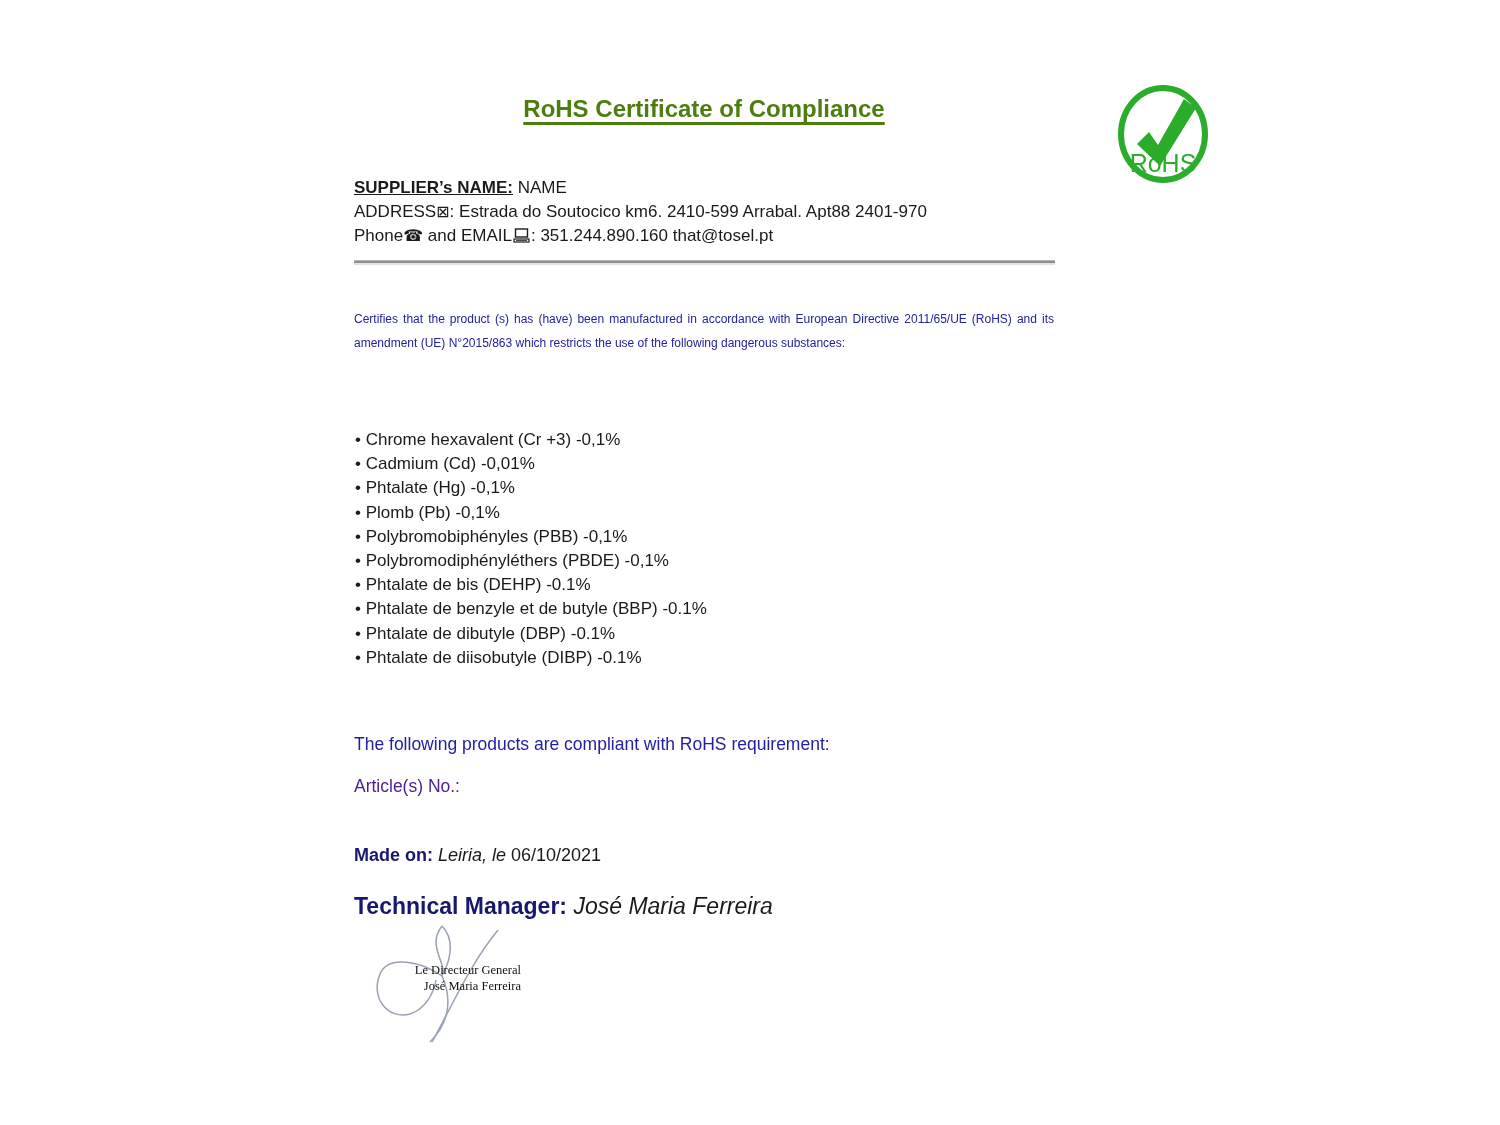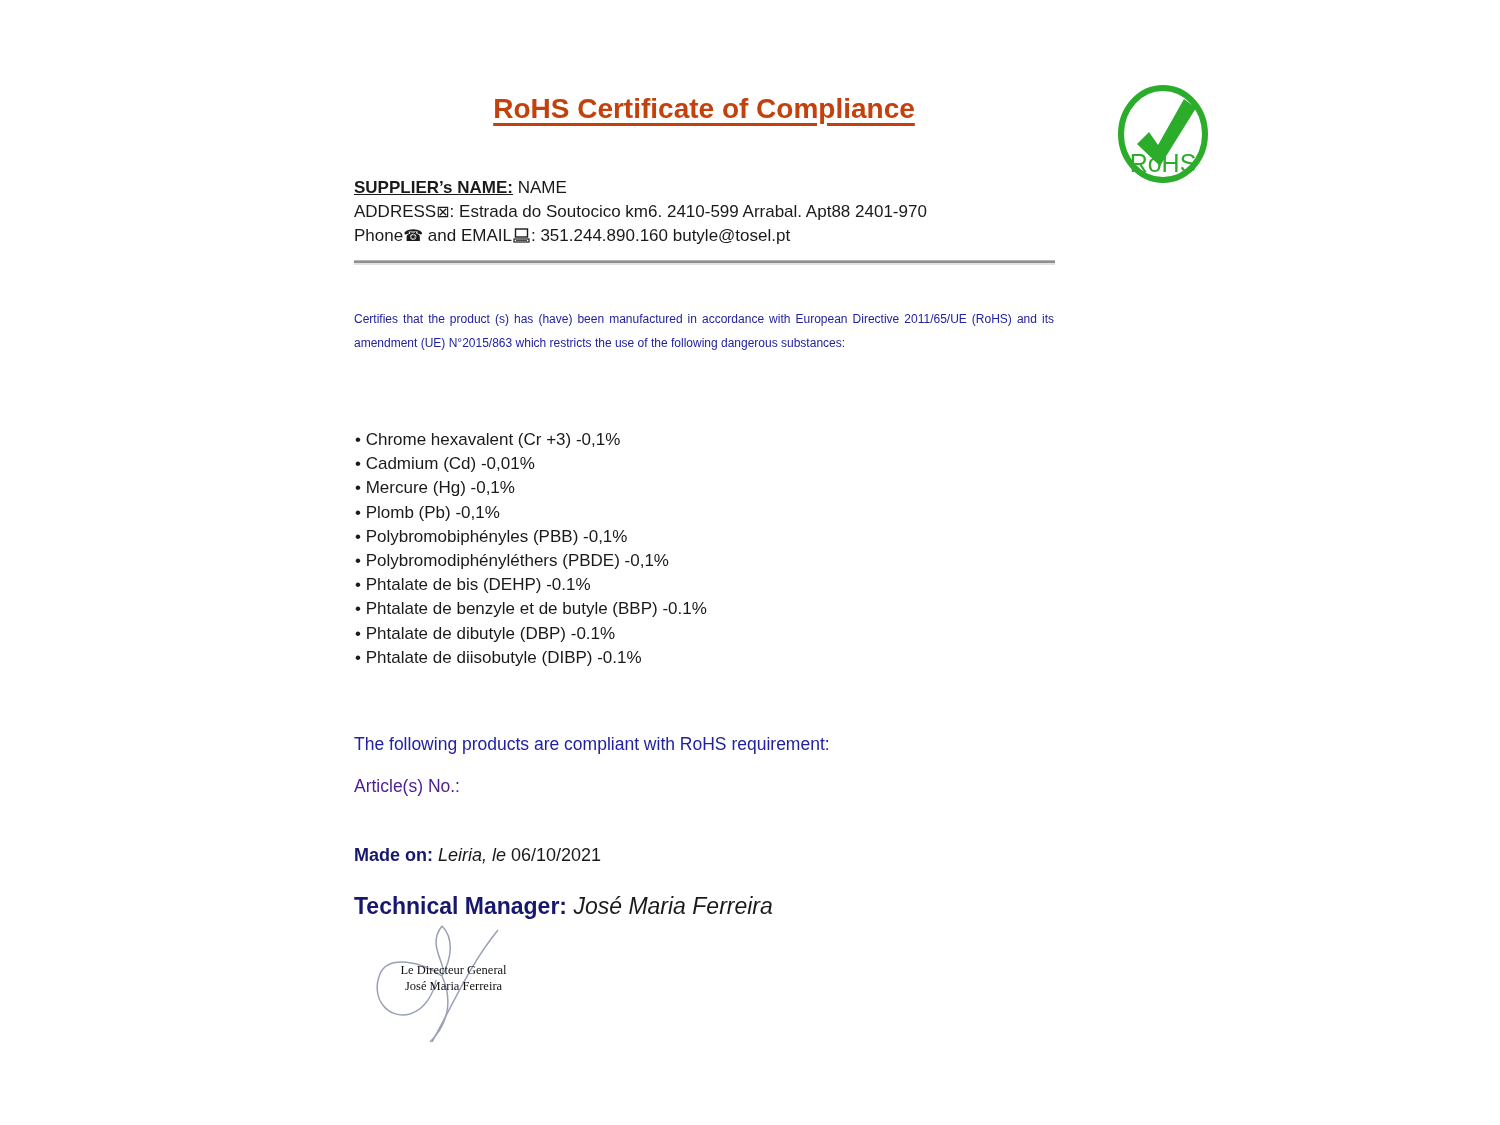--- a/index.html
+++ b/index.html
@@ -4,21 +4,21 @@
 <style>
   html,body { margin:0; padding:0; background:#ffffff; }
   .doc {
     position:relative; width:1500px; height:1125px; background:#ffffff;
     font-family:"Liberation Sans", sans-serif; color:#1a1a1a; overflow:hidden;
   }
 
   
   .title-wrap { position:absolute; left:354px; top:90px; width:700px; text-align:center; line-height:38px; }
   .title-text {
-    font-size:28px; font-weight:bold; color:#c2410c;
+    font-size:24px; font-weight:bold; color:#4d7c0f;
     text-decoration:underline; text-decoration-thickness:2.5px; text-underline-offset:5px;
   }
 
   
   .rohs-logo { position:absolute; left:1115px; top:83px; width:96px; height:102px; }
 
   
   .supplier { position:absolute; left:354px; top:176px; width:704px; font-size:17px; line-height:24px; }
   .supplier-line { white-space:nowrap; }
   .label-bold-underline { font-weight:bold; text-decoration:underline; }
@@ -51,21 +51,21 @@
   
   .made-on { position:absolute; left:354px; top:845px; font-size:18px; }
   .tech-manager { position:absolute; left:354px; top:893px; font-size:23px; }
   .label-navy { font-weight:bold; color:#17176e; }
   .italic { font-style:italic; }
 
   
   .signature { position:absolute; left:356px; top:920px; width:160px; height:130px; }
   .signature svg { position:absolute; left:0; top:0; }
   .sig-text {
-    position:absolute; left:30px; top:42px; width:135px; text-align:center;
+    position:absolute; left:30px; top:42px; width:135px; text-align:right;
     font-family:"Liberation Serif", serif; font-size:12.5px; line-height:16px; color:#111111;
   }
 </style>
 </head>
 <body>
 
 <div class="doc">
 
   <div class="title-wrap">
     <span class="title-text">RoHS Certificate of Compliance</span>
@@ -84,32 +84,32 @@
       <span class="label-bold-underline">SUPPLIER’s NAME:</span><span> NAME</span>
     </div>
     <div class="supplier-line">
       <span>ADDRESS</span><span class="glyph-icon">⊠</span><span>: Estrada do Soutocico km6. 2410-599 Arrabal. Apt88 2401-970</span>
     </div>
     <div class="supplier-line">
       <span>Phone</span><span class="glyph-icon">☎</span><span> and EMAIL</span><svg class="computer-icon-svg" width="17" height="15" viewBox="0 0 17 15">
           <rect x="2.5" y="1" width="12" height="8" fill="none" stroke="#1a1a1a" stroke-width="1.4"></rect>
           <rect x="1" y="11" width="15" height="3" fill="none" stroke="#1a1a1a" stroke-width="1.2"></rect>
           <line x1="3" y1="12.5" x2="14" y2="12.5" stroke="#1a1a1a" stroke-width="0.8"></line>
-        </svg><span>: 351.244.890.160 butyle@tosel.pt</span>
+        </svg><span>: 351.244.890.160 that@tosel.pt</span>
     </div>
   </div>
 
   <div class="rule"></div>
 
   <div class="cert-paragraph">Certifies that the product (s) has (have) been manufactured in accordance with European Directive 2011/65/UE (RoHS) and its amendment (UE) N°2015/863 which restricts the use of the following dangerous substances:</div>
 
   <ul class="substances">
     <li>Chrome hexavalent (Cr +3) -0,1%</li>
     <li>Cadmium (Cd) -0,01%</li>
-    <li>Mercure (Hg) -0,1%</li>
+    <li>Phtalate (Hg) -0,1%</li>
     <li>Plomb (Pb) -0,1%</li>
     <li>Polybromobiphényles (PBB) -0,1%</li>
     <li>Polybromodiphényléthers (PBDE) -0,1%</li>
     <li>Phtalate de bis (DEHP) -0.1%</li>
     <li>Phtalate de benzyle et de butyle (BBP) -0.1%</li>
     <li>Phtalate de dibutyle (DBP) -0.1%</li>
     <li>Phtalate de diisobutyle (DIBP) -0.1%</li>
   </ul>
 
   <div class="compliance">The following products are compliant with RoHS requirement:</div>

